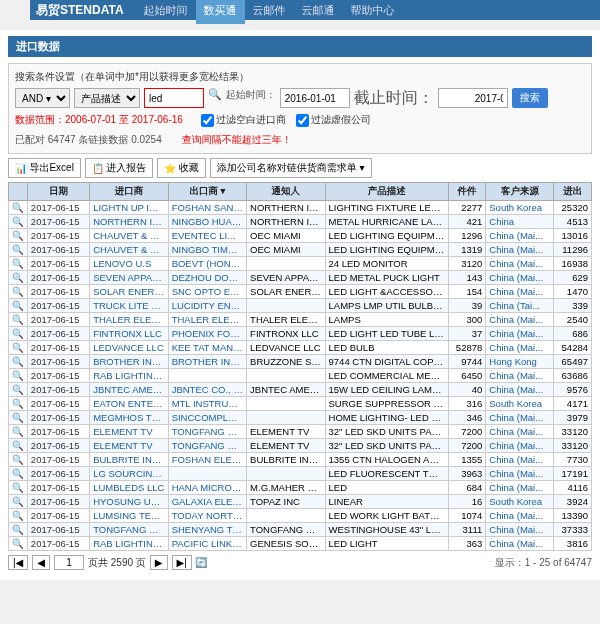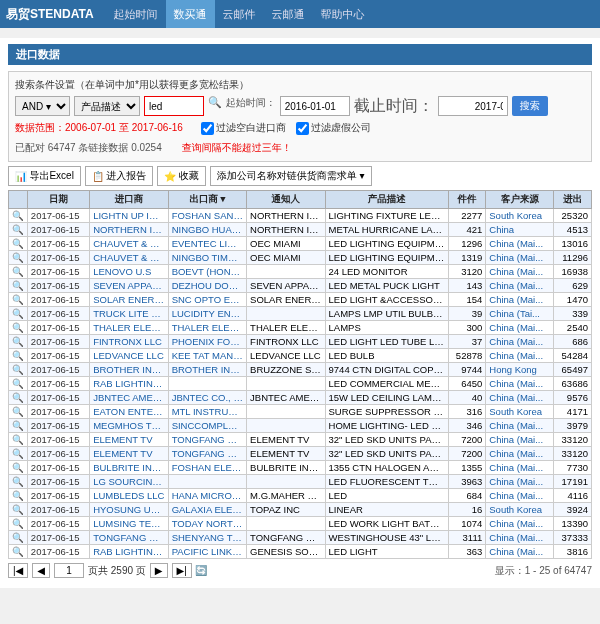--- a/index.html
+++ b/index.html
@@ -1,19 +1,19 @@
 <!DOCTYPE html>
 <html><head>
   <meta charset="utf-8">
   <style>
     * { box-sizing: border-box; margin: 0; padding: 0; }
     body { font-family: Arial, sans-serif; font-size: 11px; background: #f0f0f0; width: 600px; min-height: 624px; overflow: hidden; }
 
     
-    .top-nav { background: #2e6da4; display: flex; align-items: center; height: 28px; padding: 8px 6px; }
+    .top-nav { background: #2e6da4; display: flex; align-items: center; height: 20px; padding: 8px 6px; margin-left: 30px; }
     .top-nav .logo { color: #fff; font-size: 12px; font-weight: bold; margin-right: 12px; }
     .top-nav .nav-item { color: #dde; font-size: 11px; padding: 0 8px; height: 28px; line-height: 28px; cursor: pointer; }
     .top-nav .nav-item.active { background: #5a9fd4; color: #fff; }
 
     
     .breadcrumb { background: #e8e8e8; padding: 3px 8px; font-size: 10px; color: #555; border-bottom: 1px solid #ccc; display: flex; align-items: center; gap: 4px; }
     .breadcrumb .flag { width: 14px; height: 10px; display: inline-block; background: linear-gradient(180deg, #b22234 33%, #fff 33%, #fff 66%, #3c3b6e 66%); }
 
     
     .main { background: #fff; padding: 6px 8px; margin-top: 10px; }

